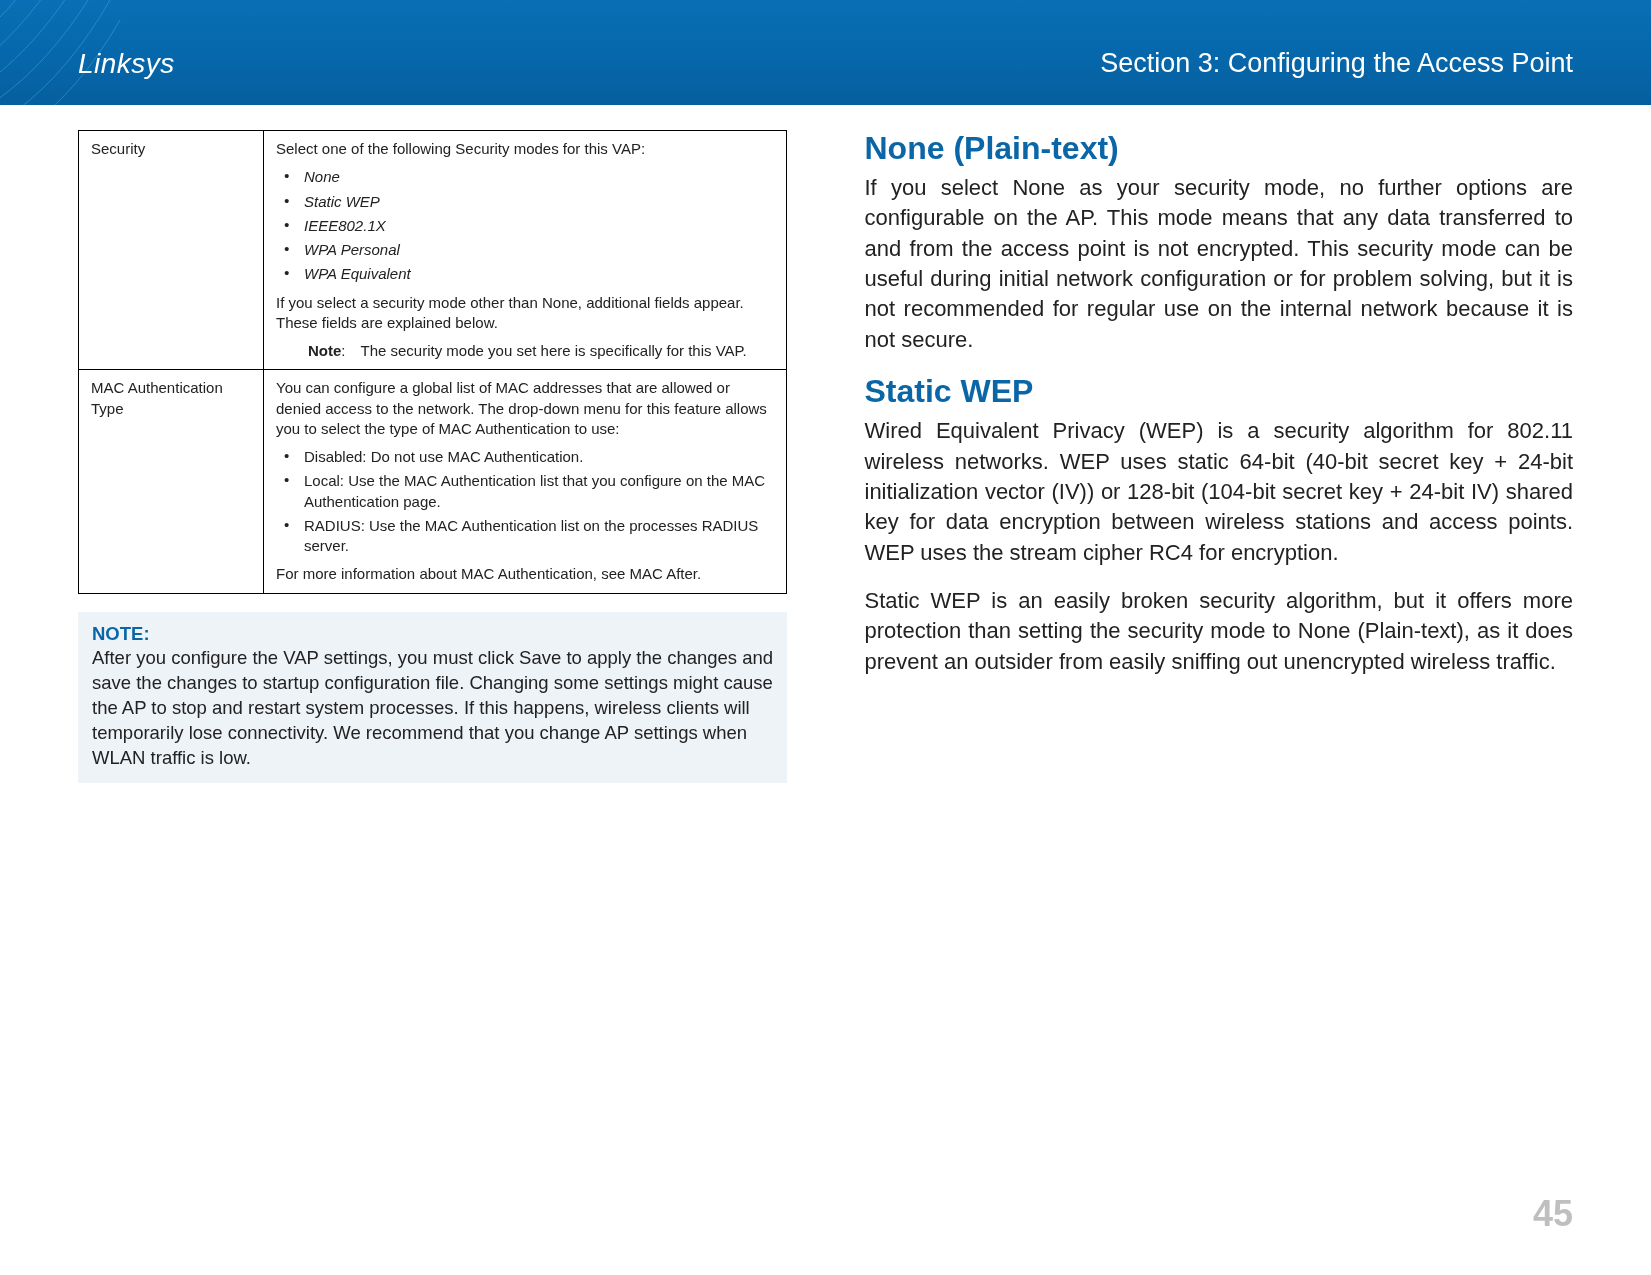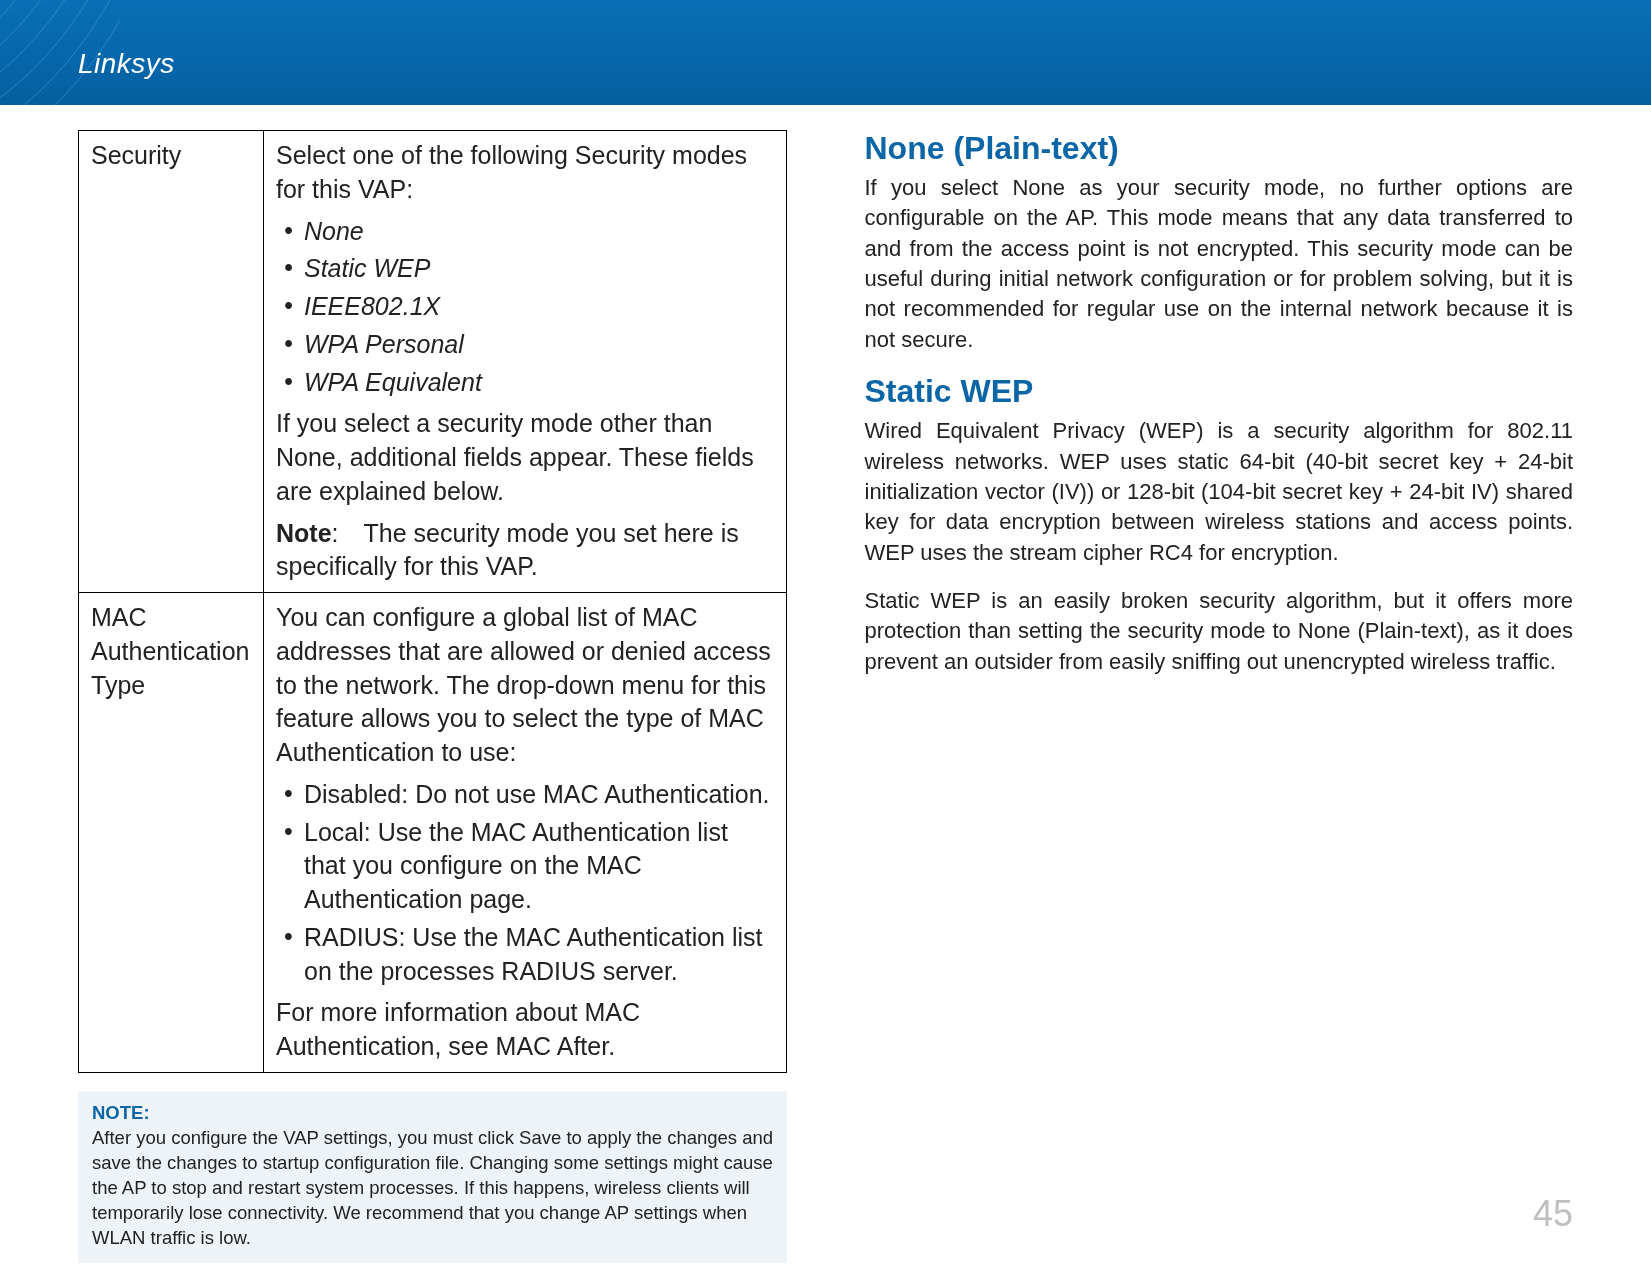--- a/index.html
+++ b/index.html
@@ -5,72 +5,73 @@
   html,body{margin:0;padding:0;width:1651px;height:1275px;font-family:"Segoe UI",Arial,sans-serif;color:#222;background:#fff;}
   .page{position:relative;width:1651px;height:1275px;}
   .header{position:relative;height:105px;background:linear-gradient(to bottom,#0a6fb4 0%,#0668ac 50%,#065f9e 100%);color:#fff;overflow:hidden;}
   .swirl{position:absolute;top:-40px;left:-80px;width:300px;height:300px;pointer-events:none;}
   .brand{position:absolute;left:78px;top:48px;font-size:28px;font-style:italic;font-weight:500;letter-spacing:.5px;}
   .section-title{position:absolute;right:78px;top:48px;font-size:27px;font-weight:400;}
   
   .content{position:absolute;top:130px;left:78px;right:78px;bottom:90px;display:flex;gap:78px;}
   .col{flex:1;min-width:0;}
   
-  table.spec{border-collapse:collapse;width:100%;font-size:25px;line-height:1.35;}
+  table.spec{border-collapse:collapse;width:100%;font-size:15px;line-height:1.35;}
   table.spec td{border:1.5px solid #000;padding:8px 12px;vertical-align:top;}
   table.spec td.label{width:160px;}
   ul.bullets,ul.bullets2{list-style:none;margin:6px 0;padding:0;}
   ul.bullets li,ul.bullets2 li{position:relative;padding:2px 0 2px 28px;}
   ul.bullets li::before,ul.bullets2 li::before{content:"•";position:absolute;left:8px;top:1px;}
   ul.bullets li{font-style:italic;}
   .note-inline .nb{font-weight:700;}
   .note-block{margin-top:18px;background:#eef3f8;padding:10px 3px 12px 14px;font-size:18.5px;line-height:1.35;}
   .note-block .hd{color:#0b66a7;font-weight:700;}
   
   h2{color:#0b66a7;font-size:32px;font-weight:700;margin:0 0 6px 0;}
   p.body{font-size:22px;line-height:1.38;margin:0 0 18px 0;text-align:justify;}
-  .pagenum{position:absolute;right:78px;bottom:40px;font-size:36px;font-weight:400;color:#bfbfbf;}
+  .pagenum{position:absolute;right:78px;bottom:40px;font-size:36px;font-weight:700;color:#bfbfbf;}
 </style>
 </head>
 <body>
 
 <div class="page">
 
   <div class="header">
     <svg class="swirl" viewBox="0 0 300 300">
       <g stroke="#3fa0dc" stroke-width="1" fill="none" opacity="0.55">
         <path d="M-20,220 Q120,200 200,60"></path>
         <path d="M-20,200 Q110,180 190,40"></path>
         <path d="M-20,180 Q100,160 180,20"></path>
         <path d="M-20,160 Q90,140 170,0"></path>
         <path d="M-20,140 Q80,120 160,-20"></path>
         <path d="M-20,120 Q70,100 150,-40"></path>
       </g>
     </svg>
     <div class="brand">Linksys</div>
+    <div class="section-title">Section 3:  Configuring the Access Point</div>
   </div>
 
   <div class="content">
 
     <div class="col">
       <table class="spec">
         <tbody>
             <tr>
           <td class="label">Security</td>
           <td>
             <div>Select one of the following Security modes for this VAP:</div>
             <ul class="bullets">
               <li>None</li>
               <li>Static WEP</li>
               <li>IEEE802.1X</li>
               <li>WPA Personal</li>
               <li>WPA Equivalent</li>
             </ul>
             <div>If you select a security mode other than None, additional fields appear. These fields are explained below.</div>
-            <div class="note-inline" style="margin-top:8px;">
+            <div class="note-inline" style="margin-top:8px;margin-left:32px;">
               <span class="nb">Note</span><span>: The security mode you set here is specifically for this VAP.</span>
             </div>
           </td>
         </tr>
         <tr>
           <td class="label">MAC Authentication Type</td>
           <td>
             <div>You can configure a global list of MAC addresses that are allowed or denied access to the network. The drop-down menu for this feature allows you to select the type of MAC Authentication to use:</div>
             <ul class="bullets2">
               <li>Disabled: Do not use MAC Authentication.</li>

